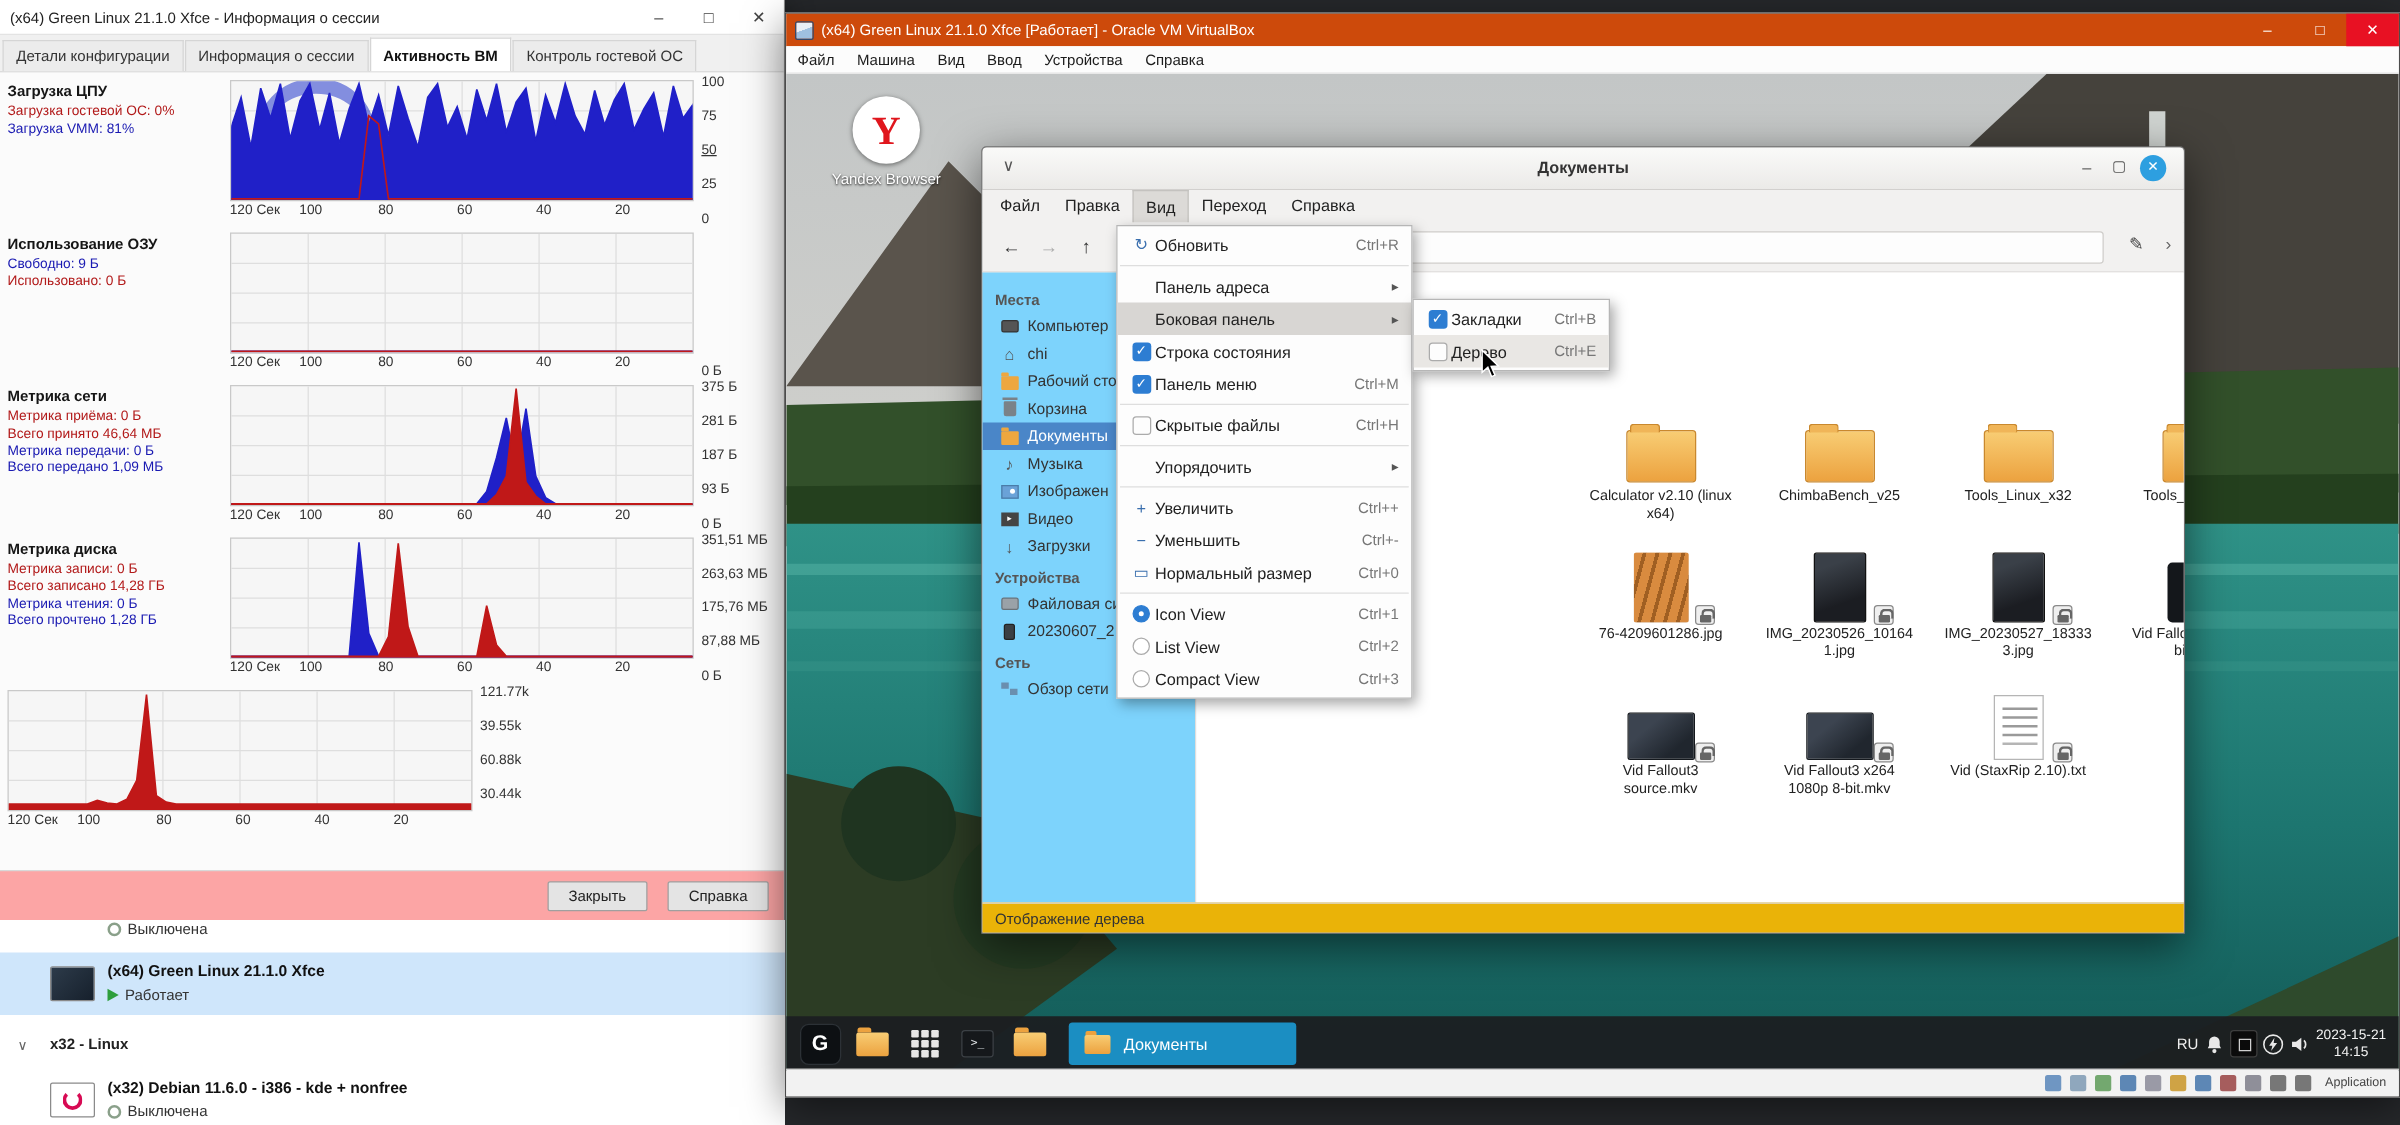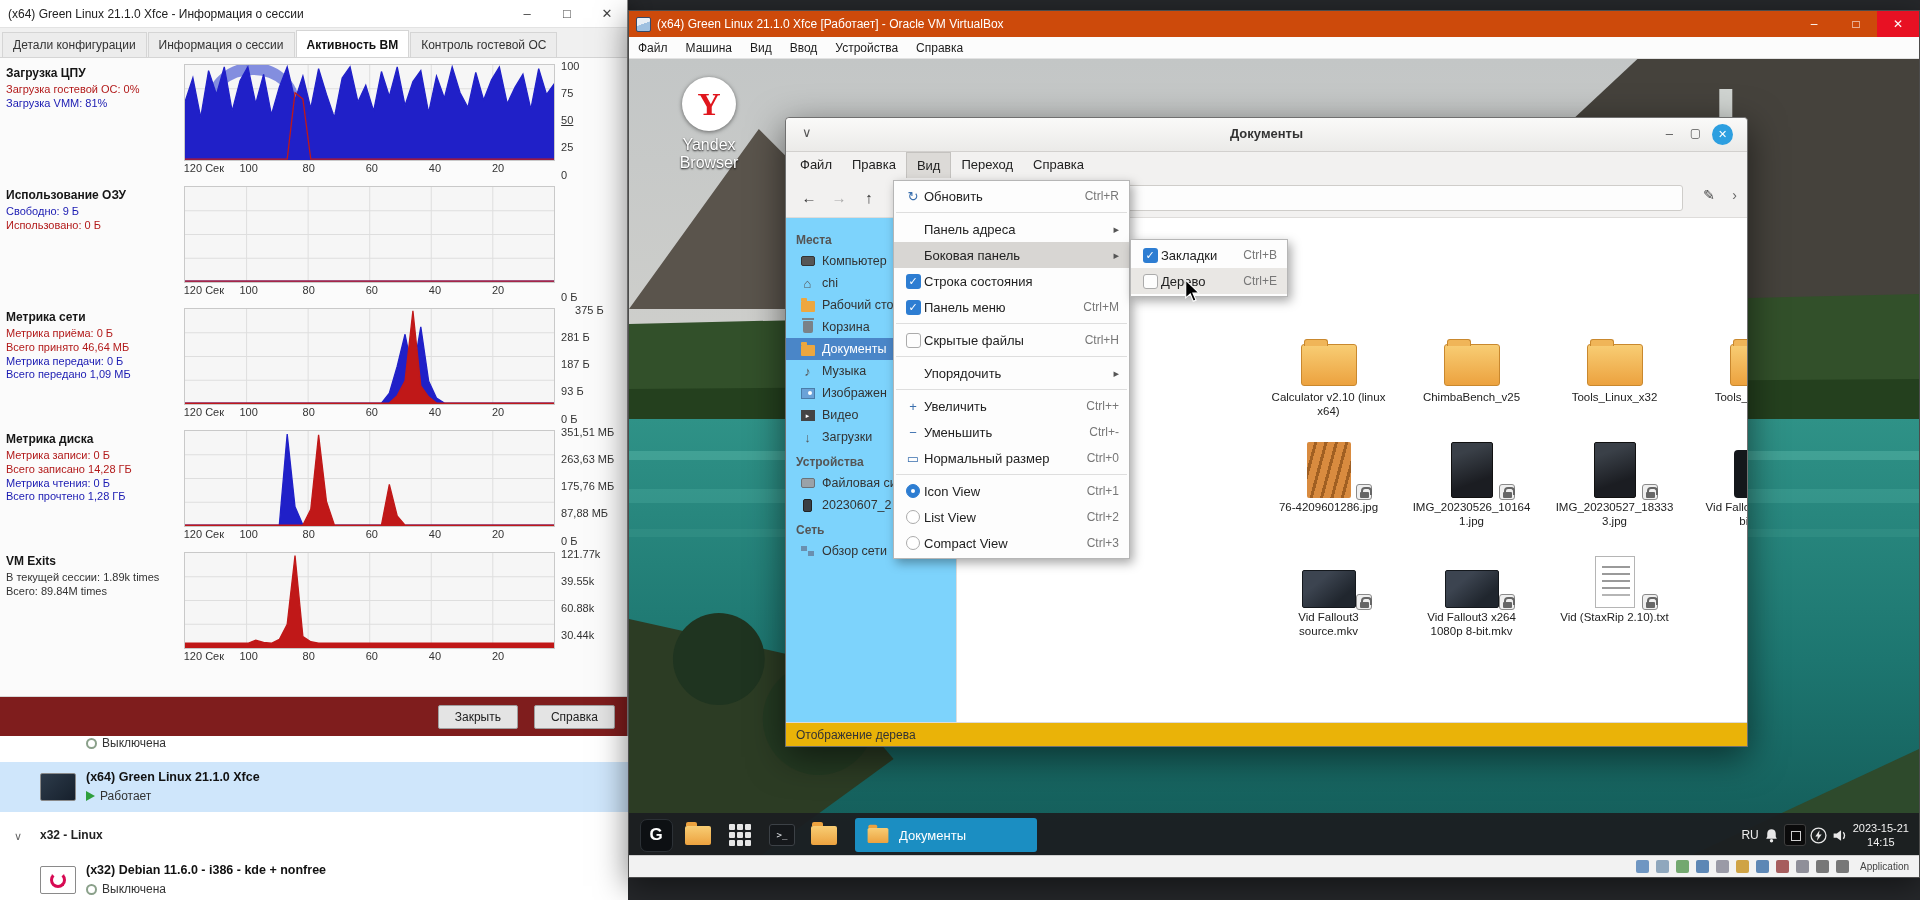--- a/index.html
+++ b/index.html
@@ -20,21 +20,21 @@
   .chart-labels{width:178px;padding-top:2px;padding-right:4px}
   .chart-title{font-size:12px;font-weight:bold;color:#161616;margin-bottom:3px}
   .chart-legend{font-size:11px;line-height:1.25;white-space:nowrap}
   .chart-plotcol{width:372px}
   .plot{position:relative;height:97px;background:#f6f6f6;border:1px solid #c9c9c9}
   .chart-svg{position:absolute;left:0;top:0;width:100%;height:100%}
   .chart-xaxis{position:relative;height:15px;font-size:11px;color:#333}
   .chart-xaxis span{position:absolute;top:1px;white-space:nowrap}
   .chart-yticks{position:relative;width:72px;font-size:11px;color:#333}
   .chart-yticks span{position:absolute;left:6px;transform:translateY(-50%);white-space:nowrap}
-  .s-footer{height:40px;background:#7f1d1d;border-top:1px solid #d8d8d8;display:flex;justify-content:flex-end;align-items:center;gap:16px;padding-right:12px}
+  .s-footer{height:40px;background:#fca5a5;border-top:1px solid #d8d8d8;display:flex;justify-content:flex-end;align-items:center;gap:16px;padding-right:12px}
   .btn{font-size:12px;padding:4px 16px;background:#e4e4e4;border:1px solid #9f9f9f;border-radius:2px;color:#222}
 
   
   #manager{position:absolute;left:0;top:736px;width:628px;height:164px;background:#ffffff;font-size:12px;overflow:hidden}
   .mgr-row{position:absolute;left:0;width:628px}
   .mgr-thumb{position:absolute;left:40px;width:36px;height:28px;border:1px solid #8a8a8a;border-radius:2px;background:linear-gradient(135deg,#2d3b4a,#16202c)}
   .mgr-name{position:absolute;left:86px;font-weight:bold;color:#111;font-size:12.5px;white-space:nowrap}
   .mgr-status{position:absolute;left:86px;display:flex;align-items:center;gap:5px;color:#333}
   .pwr-off{width:11px;height:11px;border:2px solid #8aa08a;border-radius:50%}
   .pwr-on{width:0;height:0;border-left:9px solid #2e9e3c;border-top:5px solid transparent;border-bottom:5px solid transparent}
@@ -53,21 +53,21 @@
   .tb-close{background:#e81123}
   .vm-menubar{height:22px;background:#fcfcfc;border-bottom:1px solid #e2e2e2;display:flex;align-items:center;font-size:12px;color:#1c1c1c}
   .vm-menubar .mitem{padding:0 9px;height:22px;line-height:22px}
   #vmdisplay{position:absolute;left:0;top:48px;width:1290px;height:798px;overflow:hidden}
   #wallpaper{position:absolute;left:0;top:0;width:100%;height:100%}
 
   
   #ydesk{position:absolute;left:34px;top:18px;width:92px;text-align:center}
   .ycircle{width:54px;height:54px;margin:0 auto;background:#fff;border-radius:50%;display:flex;align-items:center;justify-content:center;box-shadow:0 1px 4px rgba(0,0,0,.5)}
   .yletter{color:#e0161d;font-size:32px;font-weight:bold;font-family:"Liberation Serif","DejaVu Serif",serif}
-  .ylabel{margin-top:5px;color:#fff;font-size:16px;text-shadow:0 1px 2px #000}
+  .ylabel{margin-top:5px;color:#fff;font-size:12px;text-shadow:0 1px 2px #000}
 
   
   #thunar{position:absolute;left:156px;top:58px;width:963px;height:630px;background:#f2f1f0;border:1px solid #707070;border-radius:4px 4px 0 0;box-shadow:0 10px 36px rgba(0,0,0,.55)}
   .t-header{position:relative;height:34px;background:linear-gradient(#fafaf9,#ebeae8);border-bottom:1px solid #d2d0ce;border-radius:4px 4px 0 0}
   .t-chevron{position:absolute;left:16px;top:7px;color:#555;font-size:13px}
   .t-title{position:absolute;left:0;right:0;top:8px;text-align:center;font-weight:bold;color:#333;font-size:13px}
   .t-min{position:absolute;right:74px;top:8px;color:#555}
   .t-max{position:absolute;right:46px;top:8px;color:#555;font-size:12px}
   .t-close{position:absolute;right:14px;top:6px;width:21px;height:21px;border-radius:50%;background:#2d9fe0;color:#fff;font-size:11px;line-height:21px;text-align:center}
   .t-menubar{height:26px;display:flex;align-items:center;font-size:13px;color:#222;padding-left:4px;background:#f2f1f0}
@@ -257,21 +257,21 @@
             <div class="chart-xaxis">
               <span style="left: 0%;">120 Сек</span>
               <span style="left: 15%;">100</span>
               <span style="left: 32%;">80</span>
               <span style="left: 49%;">60</span>
               <span style="left: 66%;">40</span>
               <span style="left: 83%;">20</span>
             </div>
           </div>
           <div class="chart-yticks">
-            <span style="top: calc(0% + 2px); margin-left: 14px;">375 Б</span>
+            <span style="top: calc(0% + 2px);">375 Б</span>
             <span style="top: calc(24.25% + 2px);">281 Б</span>
             <span style="top: calc(48.5% + 2px);">187 Б</span>
             <span style="top: calc(72.75% + 2px);">93 Б</span>
             <span style="top: calc(97% + 2px);">0 Б</span>
           </div>
         </div>
         <div class="chart-block">
           <div class="chart-labels">
             <div class="chart-title">Метрика диска</div>
             <div class="chart-legend" style="color: rgb(178, 26, 26);">Метрика записи: 0 Б</div>
@@ -298,25 +298,20 @@
           </div>
           <div class="chart-yticks">
             <span style="top: calc(0% + 2px);">351,51 МБ</span>
             <span style="top: calc(24.25% + 2px);">263,63 МБ</span>
             <span style="top: calc(48.5% + 2px);">175,76 МБ</span>
             <span style="top: calc(72.75% + 2px);">87,88 МБ</span>
             <span style="top: calc(97% + 2px);">0 Б</span>
           </div>
         </div>
         <div class="chart-block">
-          <div class="chart-labels">
-            <div class="chart-title">VM Exits</div>
-            <div class="chart-legend" style="color: rgb(51, 51, 51);">В текущей сессии: 1.89k times</div>
-            <div class="chart-legend" style="color: rgb(51, 51, 51);">Всего: 89.84M times</div>
-          </div>
           <div class="chart-plotcol">
             <div class="plot">
               <svg viewBox="0 0 600 100" preserveAspectRatio="none" class="chart-svg">
                 <path d="M100,0 V100 M200,0 V100 M300,0 V100 M400,0 V100 M500,0 V100 M0,25 H600 M0,50 H600 M0,75 H600 " stroke="#dedede" fill="none" vector-effect="non-scaling-stroke"></path>
                 <path d="M0.0,95.0 L12.8,95.0 L25.5,95.0 L38.3,95.0 L51.1,95.0 L63.8,95.0 L76.6,95.0 L89.4,95.0 L102.1,95.0 L114.9,91.8 L127.7,94.2 L140.4,95.0 L153.2,91.0 L166.0,75.1 L178.7,2.8 L191.5,87.9 L204.3,93.4 L217.0,95.0 L229.8,95.0 L242.6,95.0 L255.3,95.0 L268.1,95.0 L280.9,95.0 L293.6,95.0 L306.4,95.0 L319.1,95.0 L331.9,95.0 L344.7,95.0 L357.4,95.0 L370.2,95.0 L383.0,95.0 L395.7,95.0 L408.5,95.0 L421.3,95.0 L434.0,95.0 L446.8,95.0 L459.6,95.0 L472.3,95.0 L485.1,95.0 L497.9,95.0 L510.6,95.0 L523.4,95.0 L536.2,95.0 L548.9,95.0 L561.7,95.0 L574.5,95.0 L587.2,95.0 L600.0,95.0 L600,100 L0,100 Z" fill="#c01818" stroke="#c01818" stroke-width="1.3" vector-effect="non-scaling-stroke"></path>
               </svg>
             </div>
             <div class="chart-xaxis">
               <span style="left: 0%;">120 Сек</span>
               <span style="left: 15%;">100</span>

